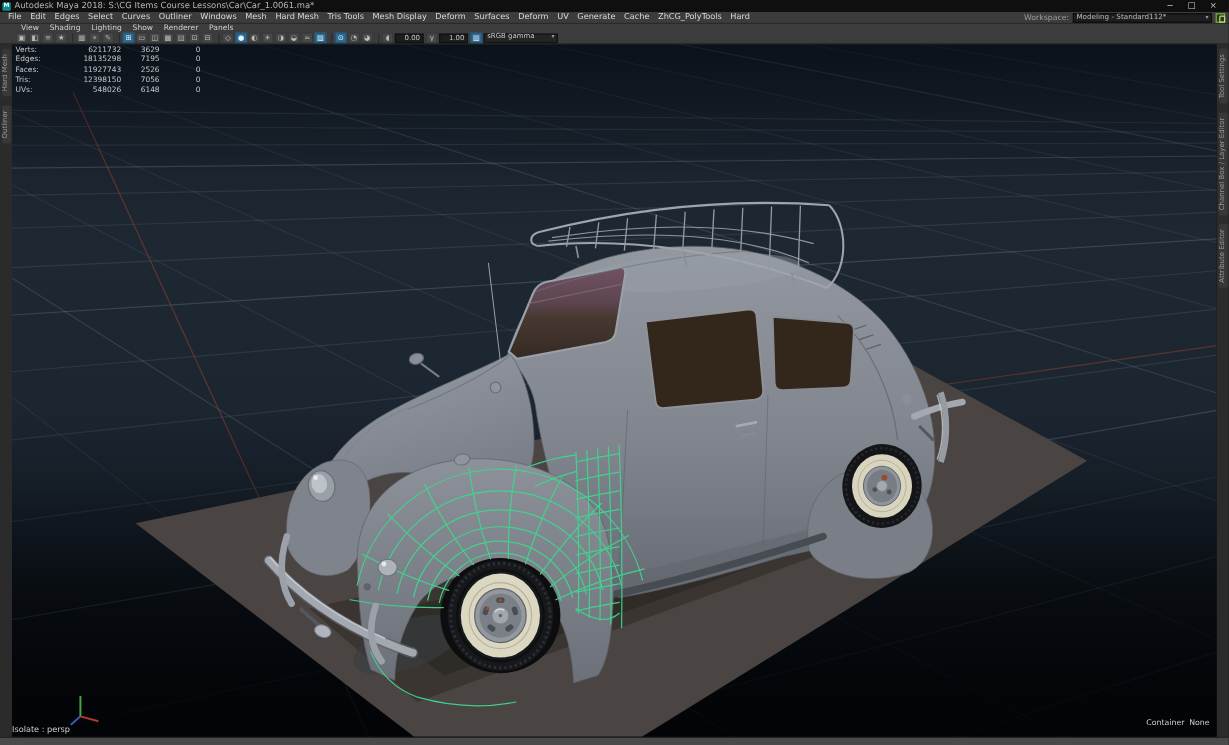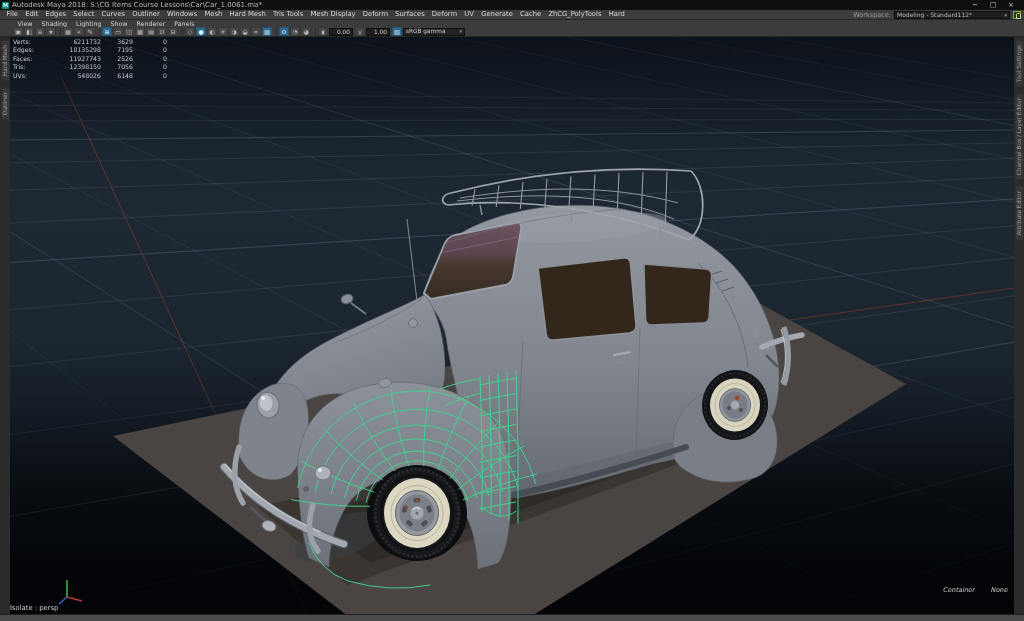--- a/index.html
+++ b/index.html
@@ -55,22 +55,22 @@
   .scene { position:absolute; inset:0; width:100%; height:100%; display:block; }
 
   
   .hud-counts { position:absolute; left:3px; top:1px; color:#c3c7cb; font-size:6.2px; line-height:8.4px; }
   .hud-row { display:grid; grid-template-columns:30px 58px 32px 34px; }
   .hud-row span:first-child { text-align:left; }
   .hud-row span { text-align:right; }
 
   .hud-camera { position:absolute; left:0; right:0; bottom:2px; 
     font-size:6.8px; color:#cfcfcf; }
-  .hud-container { position:absolute; right:6px; bottom:20px; font-size:6.5px; color:#cfcfcf;
-    display:flex; gap:16px;font-style:italic; }
+  .hud-container { position:absolute; right:6px; bottom:8px; font-size:6.5px; color:#cfcfcf;
+    display:flex; gap:4px; }
 
   
   .bottombar { height:7px; background:#4a4a4a; border-top:1px solid #222; flex:0 0 auto; }
 </style>
 </head>
 <body>
 
 <div class="window">
 
   <div class="titlebar">

